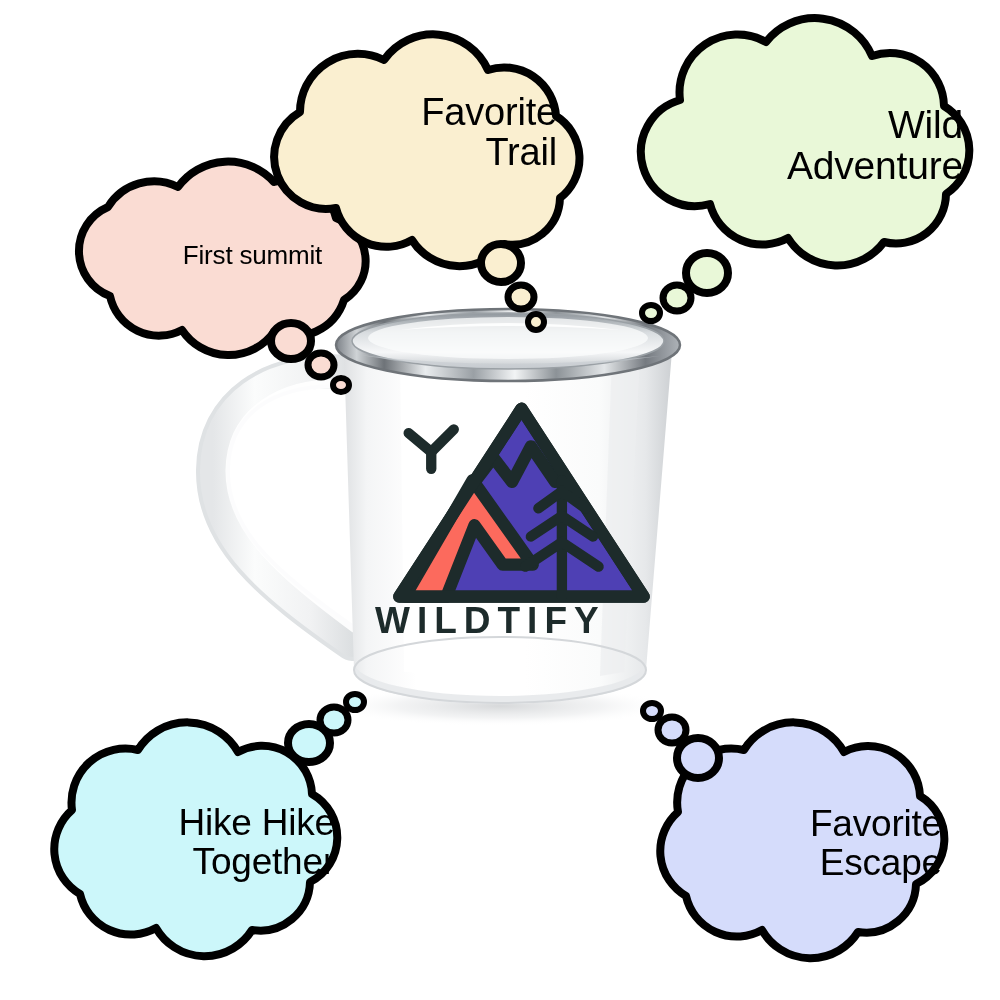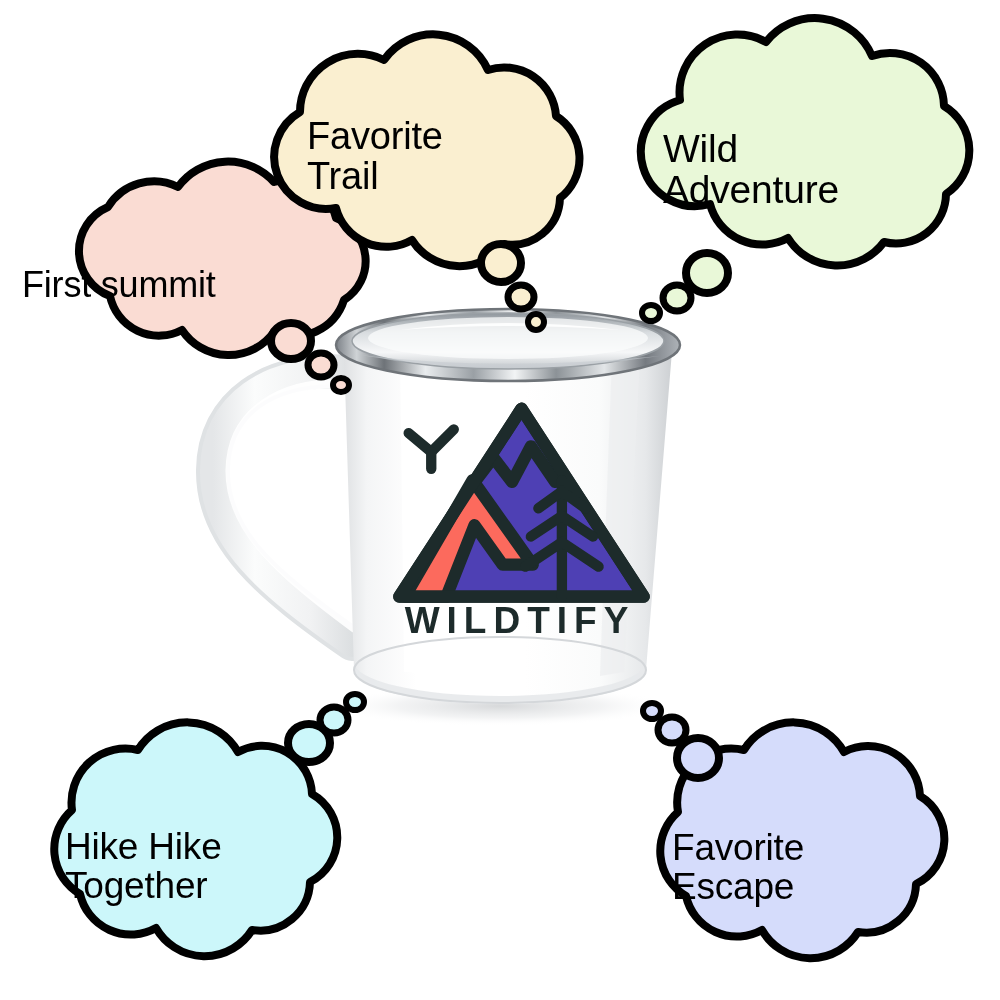--- a/index.html
+++ b/index.html
@@ -12,37 +12,35 @@
   #stage{
     position:relative;
     width:1000px;height:1000px;
     background:#ffffff;
   }
   #stage > svg, #stage > .layer{
     position:absolute;left:0;top:0;
   }
   .cloud-text{
     position:absolute;
-    text-align:left;
+    text-align:right;
     font-family:"Liberation Sans", sans-serif;
     font-weight:400;
     color:#000000;
     line-height:1.06;
     letter-spacing:-0.2px;
     white-space:pre-line;
     pointer-events:none;
-    margin-top:24px;
   }
   .mug-logo-word{
     position:absolute;
     font-family:"Liberation Sans", sans-serif;
     font-weight:700;
     color:#1d2b2b;
     letter-spacing:7px;
-    text-align:center;
   }
 </style>
 </head>
 <body>
 
 <div id="stage">
 
   <svg width="1000" height="1000" viewBox="0 0 1000 1000">
     <defs>
 
@@ -218,21 +216,21 @@
                a 52 52 0 0 1 -76 -34
                a 52 52 0 0 1 -8 -84 Z" fill="#d5dcfb" stroke="#000000" stroke-width="8" stroke-linejoin="round"></path>
       <ellipse cx="698" cy="758" rx="21" ry="20" fill="#d5dcfb" stroke="#000000" stroke-width="8"></ellipse>
       <ellipse cx="672" cy="730" rx="14" ry="13" fill="#d5dcfb" stroke="#000000" stroke-width="7"></ellipse>
       <ellipse cx="652" cy="711" rx="9" ry="8" fill="#d5dcfb" stroke="#000000" stroke-width="6"></ellipse>
     </g>
   </svg>
 
   <div class="layer" style="width:1000px;height:1000px;">
 
-    <div class="cloud-text" style="left:22px;top:242px;width:300px;font-size:36px;">First summit</div>
+    <div class="cloud-text" style="left:22px;top:242px;width:300px;font-size:26px;">First summit</div>
 
     <div class="cloud-text" style="left:307px;top:92px;width:250px;font-size:38px;">Favorite
 Trail</div>
 
     <div class="cloud-text" style="left:663px;top:104px;width:300px;font-size:39px;">Wild
 Adventure</div>
 
     <div class="cloud-text" style="left:65px;top:803px;width:270px;font-size:37px;">Hike Hike
 Together</div>
 

